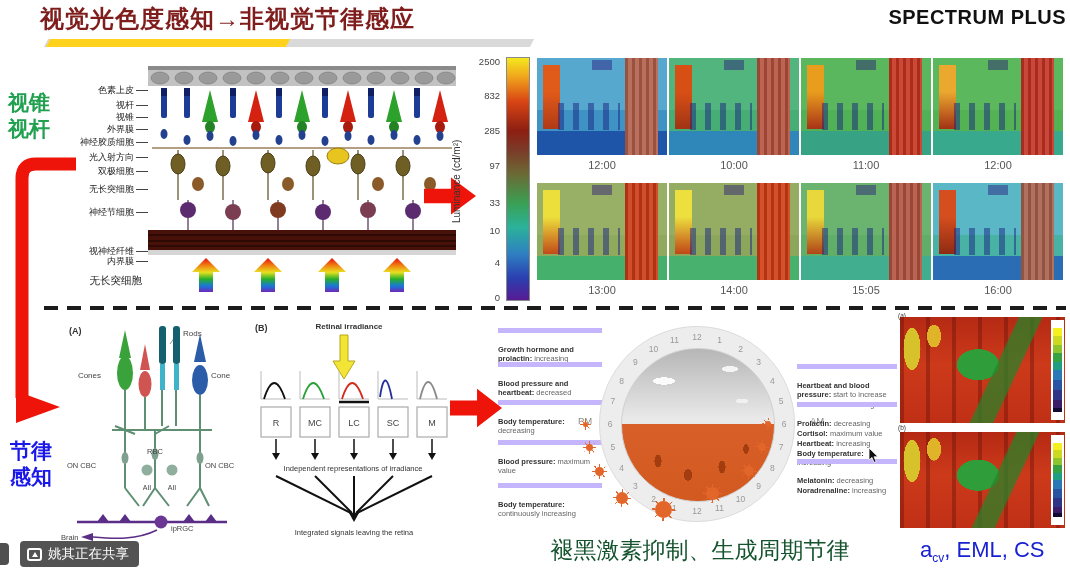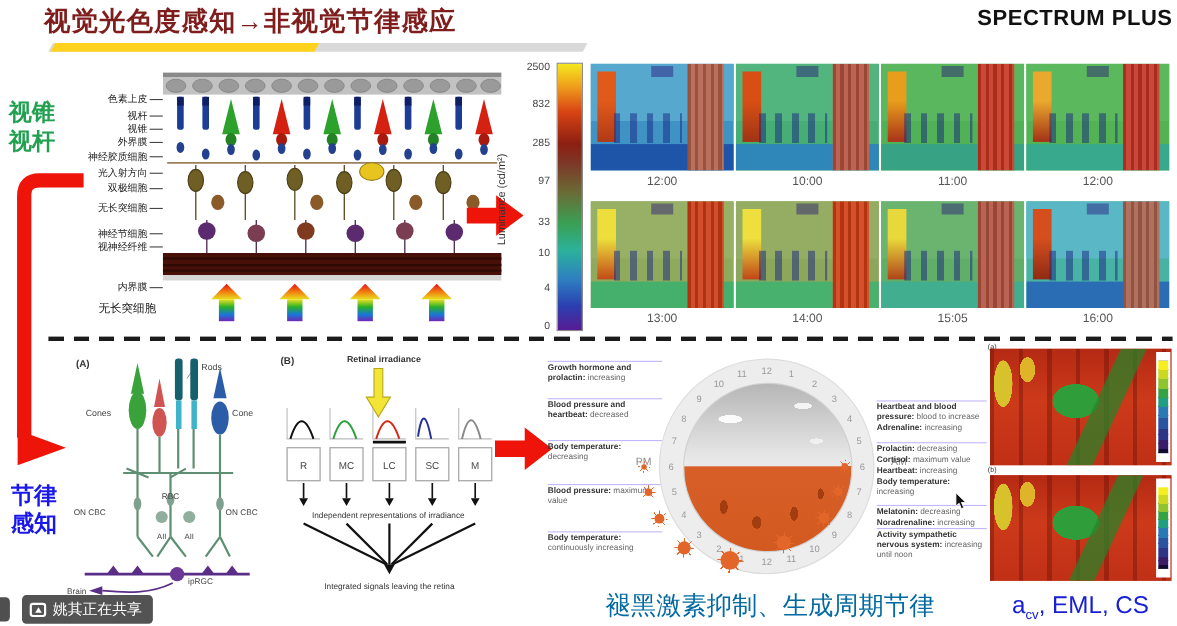--- a/index.html
+++ b/index.html
@@ -43,21 +43,21 @@
  background:repeating-linear-gradient(90deg,rgba(25,35,130,.5) 0 6px,transparent 6px 15px)}
 .scene .counter{position:absolute;left:0;right:0;bottom:0;height:25%;background:var(--counter,#159)}
 .time-row{left:537px;display:flex;gap:2px}
 .time-row span{width:130px;text-align:center;font-size:11px;color:#555}
 
 
 #divider{left:44px;top:306px;width:1022px;height:4px;
  background:repeating-linear-gradient(90deg,#1c1c1c 0 14px,transparent 14px 23px)}
 
 
-.centry{position:absolute;border-top:1px solid #c4b5fd;padding-top:0;font-size:7.5px;line-height:1.2;color:#666}
+.centry{position:absolute;border-top:5px solid #c4b5fd;padding-top:12px;font-size:7.5px;line-height:1.2;color:#666}
 .centry p{margin:0 0 1px 0}
 .centry b{color:#333}
 #clock-left .centry{left:0;width:104px}
 #clock-right .centry{left:0;width:100px}
 #clock-ring{left:599px;top:326px;width:196px;height:196px;border-radius:50%;background:#ededed;border:1px solid #dcdcdc}
 #clock-face{position:absolute;left:21px;top:21px;width:154px;height:154px;border-radius:50%;border:1px solid #d0d0d0;
  background:
  radial-gradient(18px 6px at 42px 32px,#fbfbfb 60%,transparent 61%),
  radial-gradient(13px 5px at 108px 20px,#f4f4f4 60%,transparent 61%),
  radial-gradient(10px 4px at 120px 52px,#f0f0f0 60%,transparent 61%),
@@ -83,21 +83,21 @@
  radial-gradient(10px 16px at 34px 18%,#e0b428 70%,transparent 71%),
  repeating-linear-gradient(90deg,rgba(90,10,5,.35) 0 4px,transparent 4px 26px),
  linear-gradient(180deg,#b52a14 0%,#cc3a1a 45%,#c03016 100%)}
 .thermal .cbar{position:absolute;right:1px;top:3px;bottom:3px;width:13px;background:#fff}
 .thermal .cbar i{position:absolute;left:2px;right:2px;top:8px;bottom:8px;
  background:linear-gradient(180deg,#f5ef1f 0 10%,#cdd820 10% 20%,#8ec52e 20% 30%,#36a243 30% 40%,#1f9e84 40% 50%,#2a79b4 50% 62%,#2a53a2 62% 74%,#2f3584 74% 86%,#3a1c68 86% 95%,#120a30 95% 100%),
  repeating-linear-gradient(180deg,transparent 0 9%,#000 9% 10%)}
 .ttag{position:absolute;left:898px;font-size:6.5px;color:#333}
 
 
-#caption{left:520px;top:535px;width:360px;text-align:center;font-size:23px;color:#0369a1}
+#caption{left:520px;top:535px;width:360px;text-align:center;font-size:23px;color:#14532d}
 #metrics{left:920px;top:537px;font-size:22px;color:#1821d2}
 #metrics sub{font-size:12px}
 #share-pill{left:20px;top:541px;height:26px;display:flex;align-items:center;gap:6px;
  padding:0 10px 0 7px;background:rgba(72,72,72,.94);border-radius:4px}
 #share-pill .txt{color:#fff;font-size:13.5px;white-space:nowrap}
 .share-icon{width:15px;height:13px;border:2px solid #fff;border-radius:3px;position:relative}
 .share-icon::after{content:"";position:absolute;left:3px;top:2px;border-left:3px solid transparent;
  border-right:3px solid transparent;border-bottom:5px solid #fff}
 #edge-chip{left:-5px;top:543px;width:14px;height:22px;background:#4f4f4f;border-radius:4px}
 svg text{font-family:"Liberation Sans","DejaVu Sans",sans-serif}
@@ -122,21 +122,21 @@
 <div class="abs" id="retina-labels">
   <div class="rlabel" style="top:26px">色素上皮</div>
   <div class="rlabel" style="top:41px">视杆</div>
   <div class="rlabel" style="top:53px">视锥</div>
   <div class="rlabel" style="top:65px">外界膜</div>
   <div class="rlabel" style="top:78px">神经胶质细胞</div>
   <div class="rlabel" style="top:93px">光入射方向</div>
   <div class="rlabel" style="top:107px">双极细胞</div>
   <div class="rlabel" style="top:125px">无长突细胞</div>
   <div class="rlabel" style="top:148px">神经节细胞</div>
-  <div class="rlabel" style="top:160px">视神经纤维</div>
+  <div class="rlabel" style="top:187px">视神经纤维</div>
   <div class="rlabel" style="top:197px">内界膜</div>
   <div class="rlabel noline" style="top:216px;right:6px;font-size:10.5px">无长突细胞</div>
 </div>
 
 <svg class="abs" style="left:148px;top:60px" width="308" height="234">
   <defs>
     <linearGradient id="rg" x1="0" y1="198" x2="0" y2="232" gradientUnits="userSpaceOnUse">
       <stop offset="0" stop-color="#e81010"></stop>
         <stop offset=".22" stop-color="#f08010"></stop>
       <stop offset=".42" stop-color="#e8e020"></stop>
@@ -557,35 +557,32 @@
 <div class="abs sun" style="left:595px;top:467px;width:9px;height:9px"></div>
 <div class="abs sun" style="left:616px;top:492px;width:12px;height:12px"></div>
 <div class="abs sun" style="left:655px;top:501px;width:17px;height:17px"></div>
 <div class="abs sun" style="left:706px;top:487px;width:13px;height:13px"></div>
 <div class="abs sun" style="left:744px;top:466px;width:10px;height:10px"></div>
 <div class="abs sun" style="left:758px;top:443px;width:8px;height:8px"></div>
 <div class="abs sun" style="left:765px;top:421px;width:6px;height:6px"></div>
 
 <div class="abs" id="clock-right" style="left:797px;top:0;width:100px;height:569px">
   <div class="centry" style="top:364px">
-    <p><b>Heartbeat and blood pressure:</b> <span>blood to increase</span></p>
+    <p><b>Heartbeat and blood pressure:</b> <span>start to increase</span></p>
     <p><b>Adrenaline:</b> <span>increasing</span></p>
   </div>
   <div class="centry" style="top:402px">
     <p><b>Prolactin:</b> <span>decreasing</span></p>
     <p><b>Cortisol:</b> <span>maximum value</span></p>
     <p><b>Heartbeat:</b> <span>increasing</span></p>
     <p><b>Body temperature:</b> <span>increasing</span></p>
   </div>
   <div class="centry" style="top:459px">
     <p><b>Melatonin:</b> <span>decreasing</span></p>
     <p><b>Noradrenaline:</b> <span>increasing</span></p>
-  </div>
-  <div class="centry" style="top:480px">
-    <p><b>Activity sympathetic nervous system:</b> <span>increasing until noon</span></p>
   </div>
 </div>
 
 <svg class="abs" style="left:868px;top:448px" width="11" height="15">
   <polygon points="1,0 1,12 4,9.5 6,14.5 8.2,13.5 6,8.8 10,8.8" fill="#111" stroke="#fff" stroke-width=".8"></polygon>
 </svg>
 
 <span class="ttag" style="top:312px">(a)</span>
 <div class="thermal" style="top:317px;height:106px">
   <div class="bg"></div>

